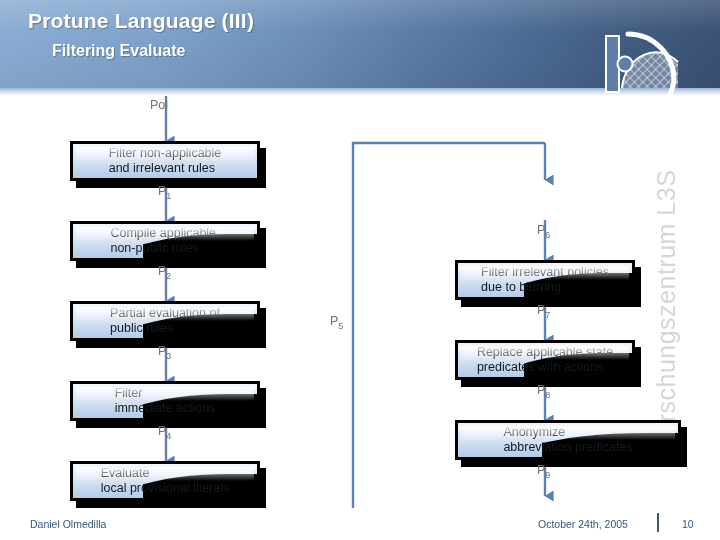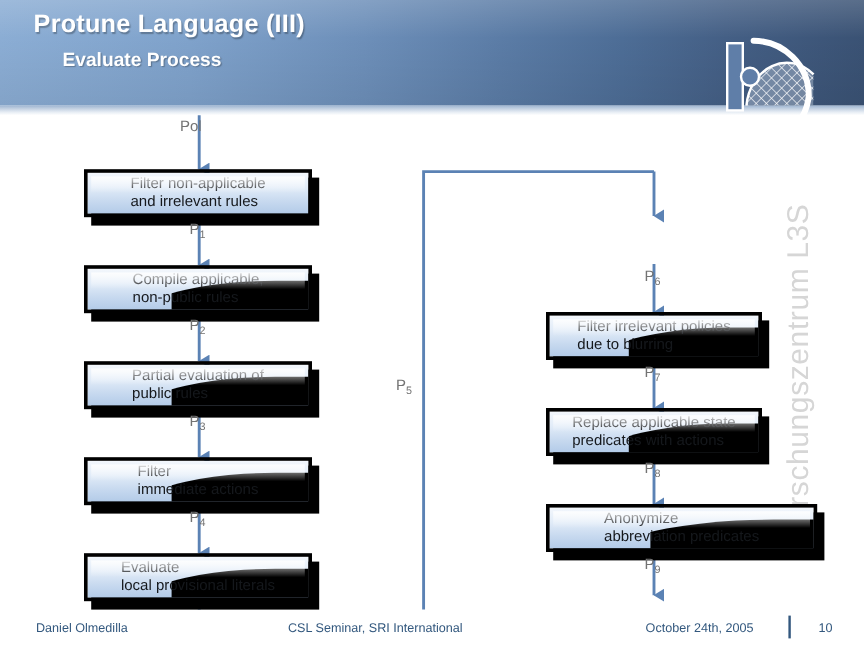--- a/index.html
+++ b/index.html
@@ -112,21 +112,21 @@
   #foot-date{left:538px;}
   #foot-sep{left:657px;top:5px;width:2px;height:19px;background:#33587e;}
   #foot-page{left:682px;}
 </style>
 </head>
 <body>
 
 <div id="header">
   <div id="header-shine"></div>
   <div id="title">Protune Language (III)</div>
-  <div id="subtitle">Evaluate Process</div>
+  <div id="subtitle">Filtering Evaluate</div>
 </div>
 <div id="header-rule"></div>
 
 <div id="logo">
   <svg width="100" height="74" viewBox="0 0 100 74">
     <defs>
       <pattern id="mesh" width="6" height="6" patternUnits="userSpaceOnUse" patternTransform="rotate(45)">
         <path d="M0 0 L0 6 M0 0 L6 0" stroke="#ffffff" stroke-width="1.1" fill="none" opacity="0.95"></path>
       </pattern>
       <clipPath id="domeClip">
@@ -281,17 +281,16 @@
           <i></i>
         </div>
     </div>
   </div>
   <div class="edge-label" style="left:537px;top:375px;">P<sub>9</sub></div>
 
 </div>
 
 <div id="footer">
   <div class="foot" id="foot-author">Daniel Olmedilla</div>
-  <div class="foot" id="foot-event">CSL Seminar, SRI International</div>
   <div class="foot" id="foot-date">October 24th, 2005</div>
   <div id="foot-sep" style="position:absolute;"></div>
   <div class="foot" id="foot-page">10</div>
 </div>
 
 </body></html>

